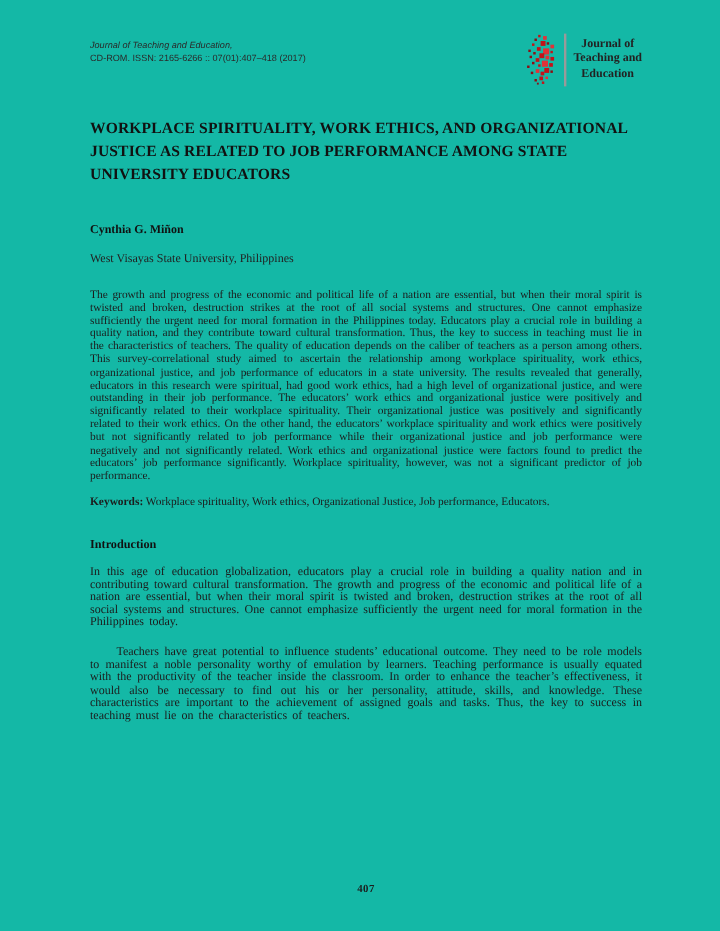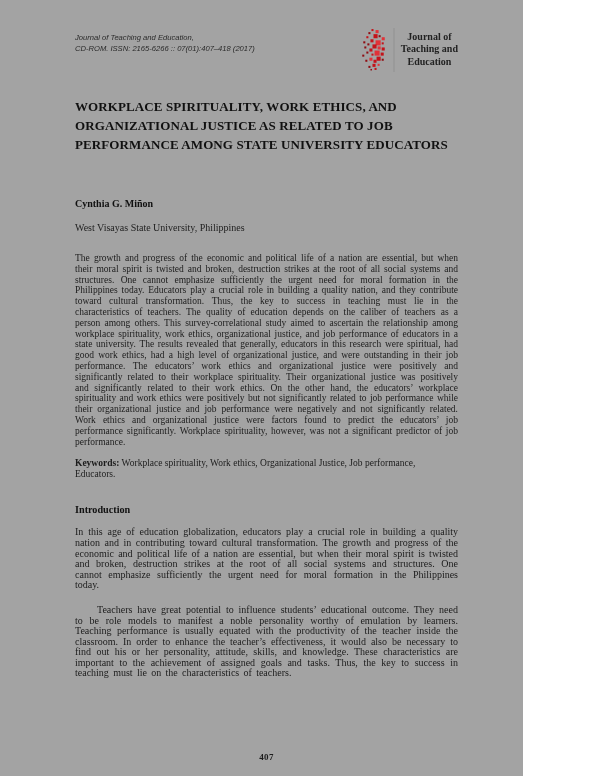--- a/index.html
+++ b/index.html
@@ -1,70 +1,70 @@
 <!DOCTYPE html>
 <html style="--logo-red: #c41219; --text-color: #1c1c1c;"><head>
 <meta charset="utf-8">
 <style>
   html,body{margin:0;padding:0;background:#ffffff;}
   .page{
     position:relative;
-    width:523px;height:776px;
-    background:#a3a3a3;
+    width:600px;height:776px;
+    background:#14b8a6;
     box-sizing:border-box;
     padding:33px 65px 0 75px;
     font-family:"Liberation Serif", serif;
     color:#1c1c1c;
     overflow:hidden;
   }
   
   .header{display:flex;justify-content:space-between;align-items:flex-start;height:42px;}
   .journal-info{
     font-family:"Liberation Sans", sans-serif;
     font-size:7.6px;line-height:10.5px;color:#2a2a2a;
   }
   .jline1{font-style:italic;}
-  .jline2{font-style:italic;}
+  .jline2{}
   .logo{display:flex;align-items:center;gap:6px;margin-top:-6px;text-align:center;}
   .logo-icon{width:27px;height:45px;display:block;}
   .logo-icon .r1{fill:var(--logo-red,#c41219);}
   .logo-icon .r2{fill:#e13238;}
   .logo-icon .r3{fill:#8e0d12;}
   .logo-divider{width:1.5px;height:44px;background:#9a9a9a;}
   .logo-text{
     font-family:"Liberation Serif", serif;
     font-weight:bold;font-size:10px;line-height:12.5px;color:#222;
   }
   
   .title{
     margin:22px 0 0 0;
     font-size:13px;line-height:19px;font-weight:bold;
     letter-spacing:0.1px;color:#111;
   }
-  .author{margin-top:44px;font-size:10px;font-weight:bold;color:#111;}
+  .author{margin-top:32px;font-size:10px;font-weight:bold;color:#111;}
   .affiliation{margin-top:13px;font-size:10px;color:#222;}
   
   .abstract{
     margin:20px 0 0 0;
     font-size:9.5px;line-height:10.8px;
     text-align:justify;word-spacing:1px;
   }
   .keywords{margin:11px 0 0 0;font-size:9.5px;line-height:11px;}
   .kw-label{font-weight:bold;}
   
   .section-heading{margin:24px 0 0 0;font-size:10.2px;font-weight:bold;color:#111;font-family:Liberation Serif, serif;}
   .body-para{
     margin:12px 0 0 0;
     font-size:10px;line-height:10.6px;
     text-align:justify;word-spacing:1.8px;
   }
   .body-para.indented{margin-top:14px;text-indent:22px;}
   
   .footer{
-    position:absolute;left:75px;right:65px;bottom:12px;
+    position:absolute;left:75px;right:65px;bottom:28px;
     text-align:center;
   }
   .page-number{font-size:9px;font-weight:bold;letter-spacing:0.3px;}
 </style>
 </head>
 <body>
 
 <div class="page">
 
   <div class="header">

